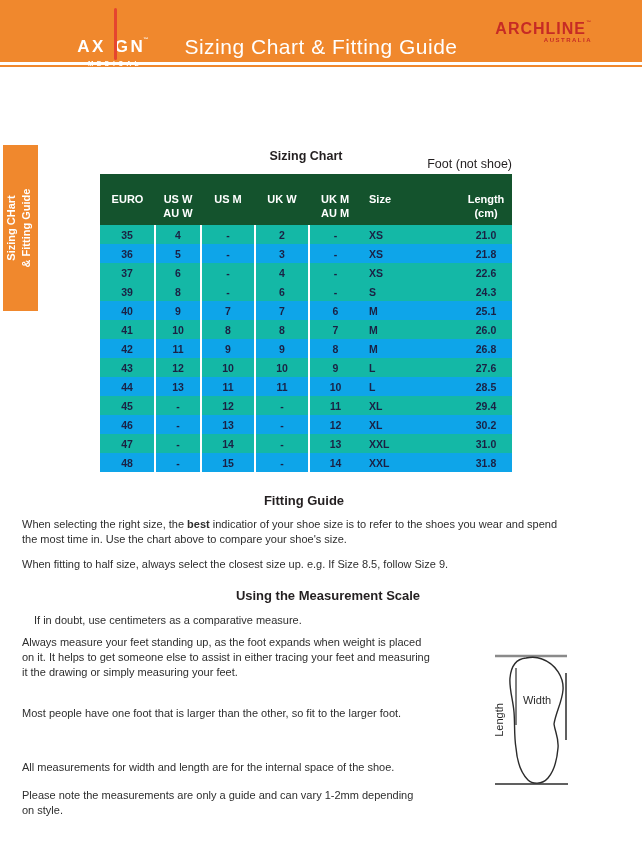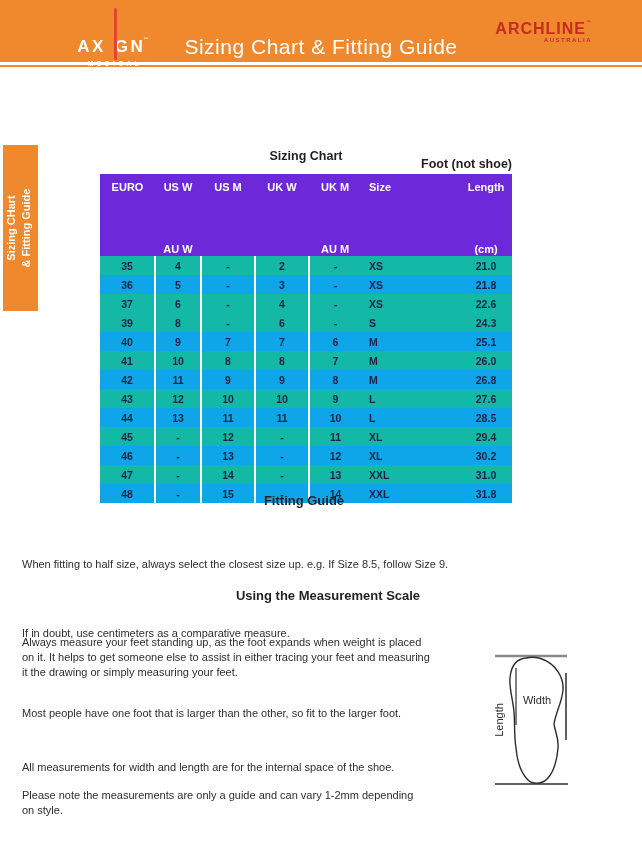--- a/index.html
+++ b/index.html
@@ -29,28 +29,28 @@
   
   .side-tab{position:absolute;left:3px;top:145px;width:35px;height:166px;background:#F0882D;}
   .side-tab-inner{position:absolute;left:50%;top:50%;width:166px;height:35px;
                   transform:translate(-50%,-50%) rotate(-90deg);
                   text-align:center;color:#fff;font-weight:bold;font-size:11px;line-height:15px;}
 
   
   .tbl-title{position:absolute;left:100px;top:149px;width:412px;text-align:center;
              font-size:12.5px;font-weight:bold;}
   .tbl-note{position:absolute;left:330px;top:157px;width:182px;text-align:right;
-            font-size:12.5px;font-weight:bold;}
+            font-size:12.5px;font-weight:normal;}
 
   table.sizing{position:absolute;left:100px;top:174px;width:412px;border-collapse:collapse;
                table-layout:fixed;}
   table.sizing th,table.sizing td{padding:0;font-weight:bold;}
-  table.sizing thead th{background:#6d28d9;color:#fff;font-size:11px;line-height:14px;
-                        vertical-align:top;padding-top:6px;height:33px;text-align:center;}
-  table.sizing thead th .h2{font-weight:bold;margin-top:48px;}
+  table.sizing thead th{background:#14532d;color:#fff;font-size:11px;line-height:14px;
+                        vertical-align:top;padding-top:18px;height:33px;text-align:center;}
+  table.sizing thead th .h2{font-weight:bold;}
   table.sizing td{height:19px;font-size:10.5px;text-align:center;color:#1B2144;vertical-align:middle;}
   tr.row-blue td{background:#14b8a6;}
   tr.row-peri td{background:#0ea5e9;}
   td.col-1,td.col-2,td.col-3,td.col-4{border-left:2px solid #fff;}
   th.col-size,td.col-5{text-align:left !important;padding-left:8px !important;}
 
   
   .h-center{position:absolute;left:0;width:608px;text-align:center;font-size:13px;font-weight:bold;}
   .para{position:absolute;left:22px;font-size:11px;line-height:15px;white-space:pre-line;color:#2e2e2e;}
 
@@ -248,24 +248,26 @@
           <td class="col-2">15</td>
           <td class="col-3">-</td>
           <td class="col-4">14</td>
           <td class="col-5">XXL</td>
           <td class="col-6">31.8</td>
         </tr>
       </tbody>
   </table>
 
   <div class="h-center" style="top:493px;">Fitting Guide</div>
+  <div class="para" style="top:517px;width:606px;"><span>When selecting the right size, the </span><b>best</b><span> indicatior of your shoe size is to refer to the shoes you wear and spend
+the most time in. Use the chart above to compare your shoe's size.</span></div>
   <div class="para" style="top:557px;width:606px;">When fitting to half size, always select the closest size up. e.g. If Size 8.5, follow Size 9.</div>
 
   <div class="h-center" style="top:588px;padding-left:24px;">Using the Measurement Scale</div>
-  <div class="para" style="top:626px;width:606px;">If in doubt, use centimeters as a comparative measure.</div>
+  <div class="para" style="top:613px;width:606px;margin-left:12px;">If in doubt, use centimeters as a comparative measure.</div>
   <div class="para" style="top:635px;width:470px;">Always measure your feet standing up, as the foot expands when weight is placed
 on it. It helps to get someone else to assist in either tracing your feet and measuring
 it the drawing or simply measuring your feet.</div>
   <div class="para" style="top:693px;width:606px;margin-top:13px;">Most people have one foot that is larger than the other, so fit to the larger foot.</div>
   <div class="para" style="top:760px;width:606px;">All measurements for width and length are for the internal space of the shoe.</div>
   <div class="para" style="top:788px;width:606px;">Please note the measurements are only a guide and can vary 1-2mm depending
 on style.</div>
 
   <svg class="foot-svg" width="162" height="170" viewBox="0 0 162 170">
     <line x1="15" y1="16" x2="87" y2="16" stroke="#8a8a8a" stroke-width="2.5"></line>

